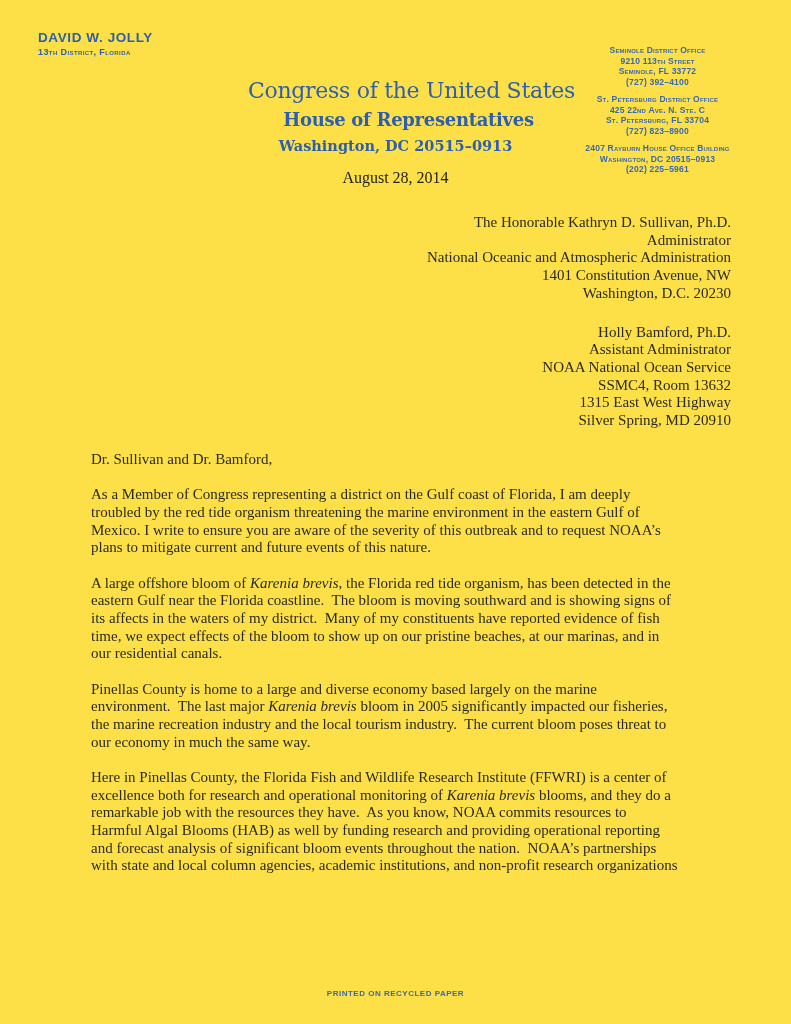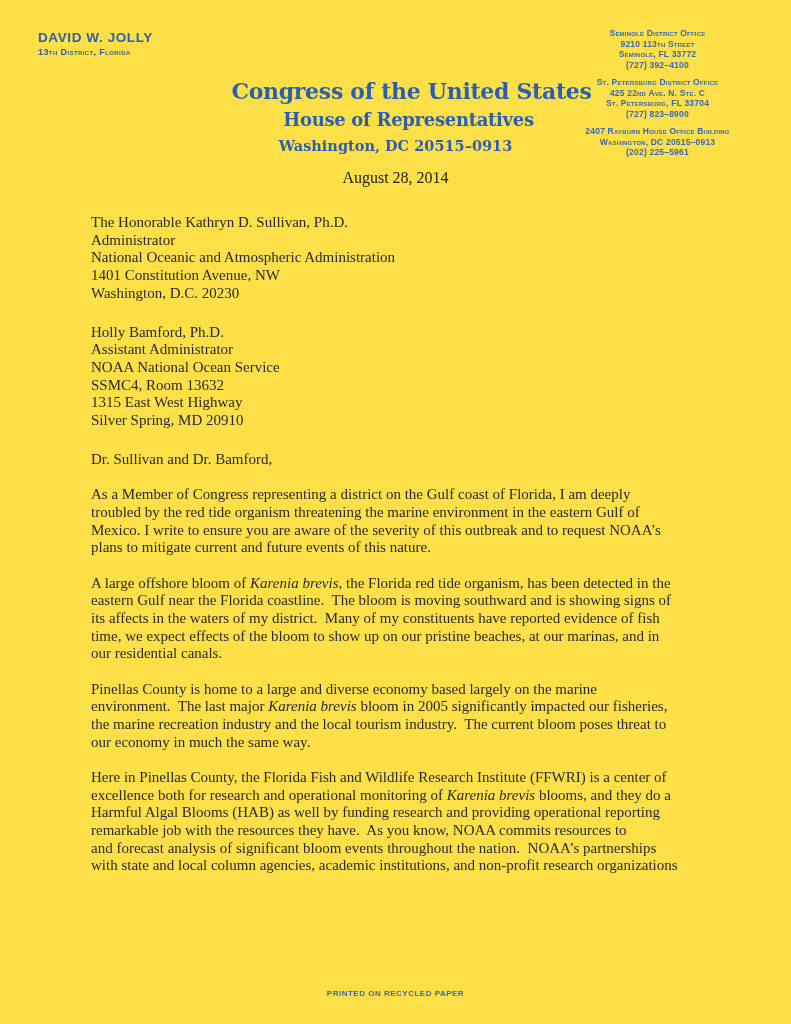--- a/index.html
+++ b/index.html
@@ -18,44 +18,44 @@
     font-family:"Liberation Sans", sans-serif;
     color:#2d5fae;
   }
   .member-name { font-size:13.5px; font-weight:700; letter-spacing:.6px; }
   .member-district { font-size:9px; font-weight:700; font-variant:small-caps; letter-spacing:.4px; margin-top:2px; }
 
   .lh-center {
     position:absolute; left:0; top:78px; width:100%;
     text-align:center; color:#2d5fae;
   }
-  .seal-line1 { font-family:"DejaVu Serif", serif; font-weight:700; font-size:22px; line-height:26px; letter-spacing:-.3px;margin-left:32px; }
+  .seal-line1 { font-family:"DejaVu Serif", serif; font-weight:400; font-size:22px; line-height:26px; letter-spacing:-.3px;margin-left:32px; }
   .seal-line2 { font-family:"DejaVu Serif", serif; font-weight:700; font-size:18px; line-height:24px; margin-top:4px; letter-spacing:-.3px;padding-left:26px; }
   .seal-line3 { font-family:"DejaVu Serif", serif; font-weight:700; font-size:14.5px; line-height:20px; margin-top:4px; }
   .date-line { font-size:16px; line-height:22px; margin-top:11px; color:#222; font-weight:400; }
 
   .lh-right {
-    position:absolute; right:36px; top:28px; width:195px;
+    position:absolute; right:36px; top:45px; width:195px;
     text-align:center;
     font-family:"Liberation Sans", sans-serif;
     color:#3a67b0;
   }
   .office-block { margin-bottom:7px; }
   .office-line {
     font-size:8.5px; line-height:10.5px;
     font-variant:small-caps; font-weight:600; letter-spacing:.2px;
   }
 
   
   .letter-body {
     position:absolute; left:91px; top:214px; width:640px;
     font-size:15px; color:#2a2a2a;
   }
   .address-block { margin-bottom:21px; }
-  .address-line { line-height:17.7px; white-space:pre; }
+  .address-line { line-height:17.7px; white-space:pre;text-align:right; }
   .salutation { margin-top:10px; line-height:17.7px; }
   .para { margin-top:18px; }
   .body-line { line-height:17.6px; white-space:pre; }
   .body-line em { font-style:italic; }
 
   
   .page-footer {
     position:absolute; left:0; top:989px; width:100%;
     text-align:center;
     font-family:"Liberation Sans", sans-serif;
@@ -135,22 +135,22 @@
         </div>
         <div class="para">
           <div class="body-line">Pinellas County is home to a large and diverse economy based largely on the marine</div>
           <div class="body-line">environment.  The last major <em>Karenia brevis</em> bloom in 2005 significantly impacted our fisheries,</div>
           <div class="body-line">the marine recreation industry and the local tourism industry.  The current bloom poses threat to</div>
           <div class="body-line">our economy in much the same way.</div>
         </div>
         <div class="para">
           <div class="body-line">Here in Pinellas County, the Florida Fish and Wildlife Research Institute (FFWRI) is a center of</div>
           <div class="body-line">excellence both for research and operational monitoring of <em>Karenia brevis</em> blooms, and they do a</div>
+          <div class="body-line">remarkable job with the resources they have.  As you know, NOAA commits resources to</div>
           <div class="body-line">Harmful Algal Blooms (HAB) as well by funding research and providing operational reporting</div>
-          <div class="body-line">remarkable job with the resources they have.  As you know, NOAA commits resources to</div>
           <div class="body-line">and forecast analysis of significant bloom events throughout the nation.  NOAA’s partnerships</div>
           <div class="body-line">with state and local column agencies, academic institutions, and non-profit research organizations</div>
         </div>
       </div>
   </div>
 
   <div class="page-footer">PRINTED ON RECYCLED PAPER</div>
 
 </div>
 

